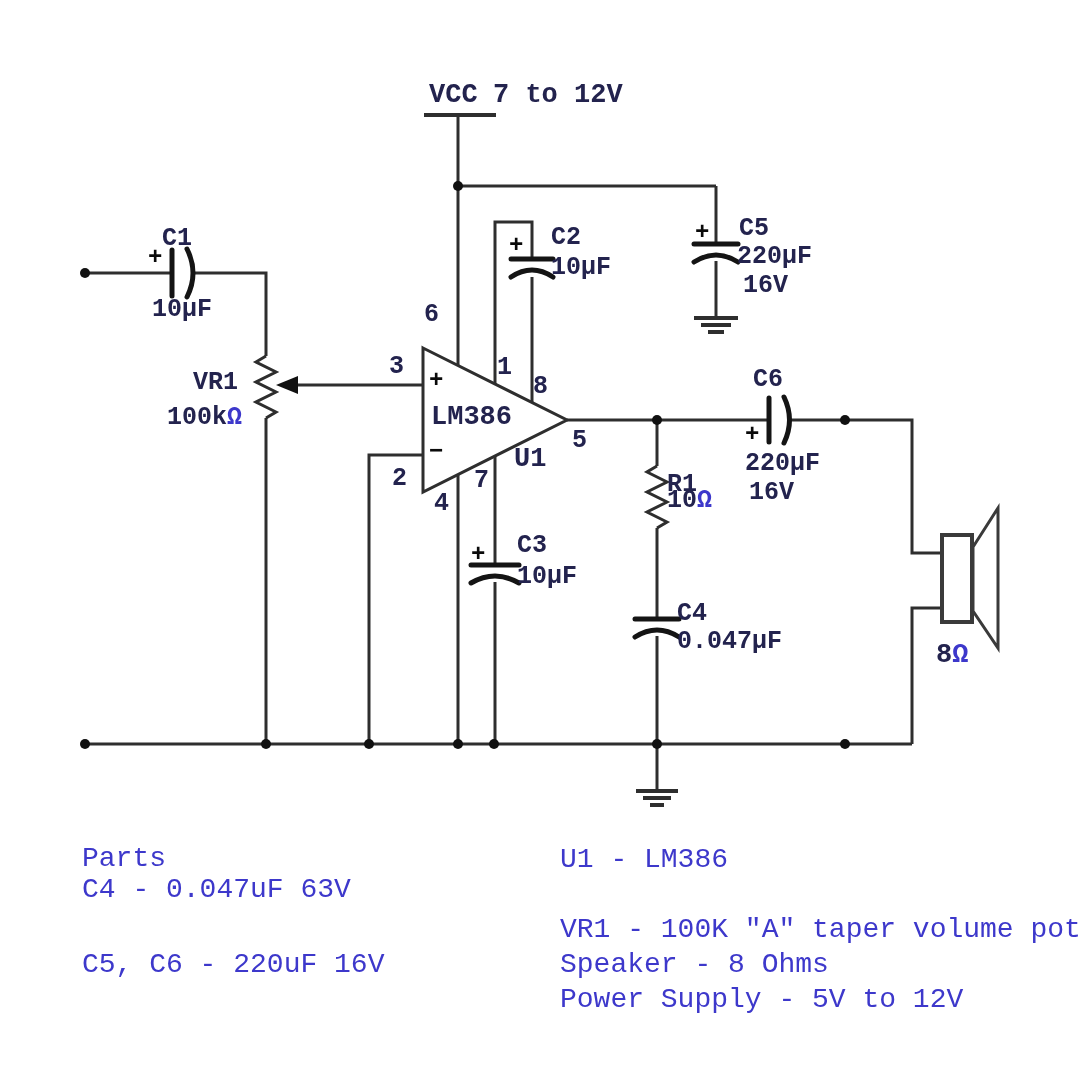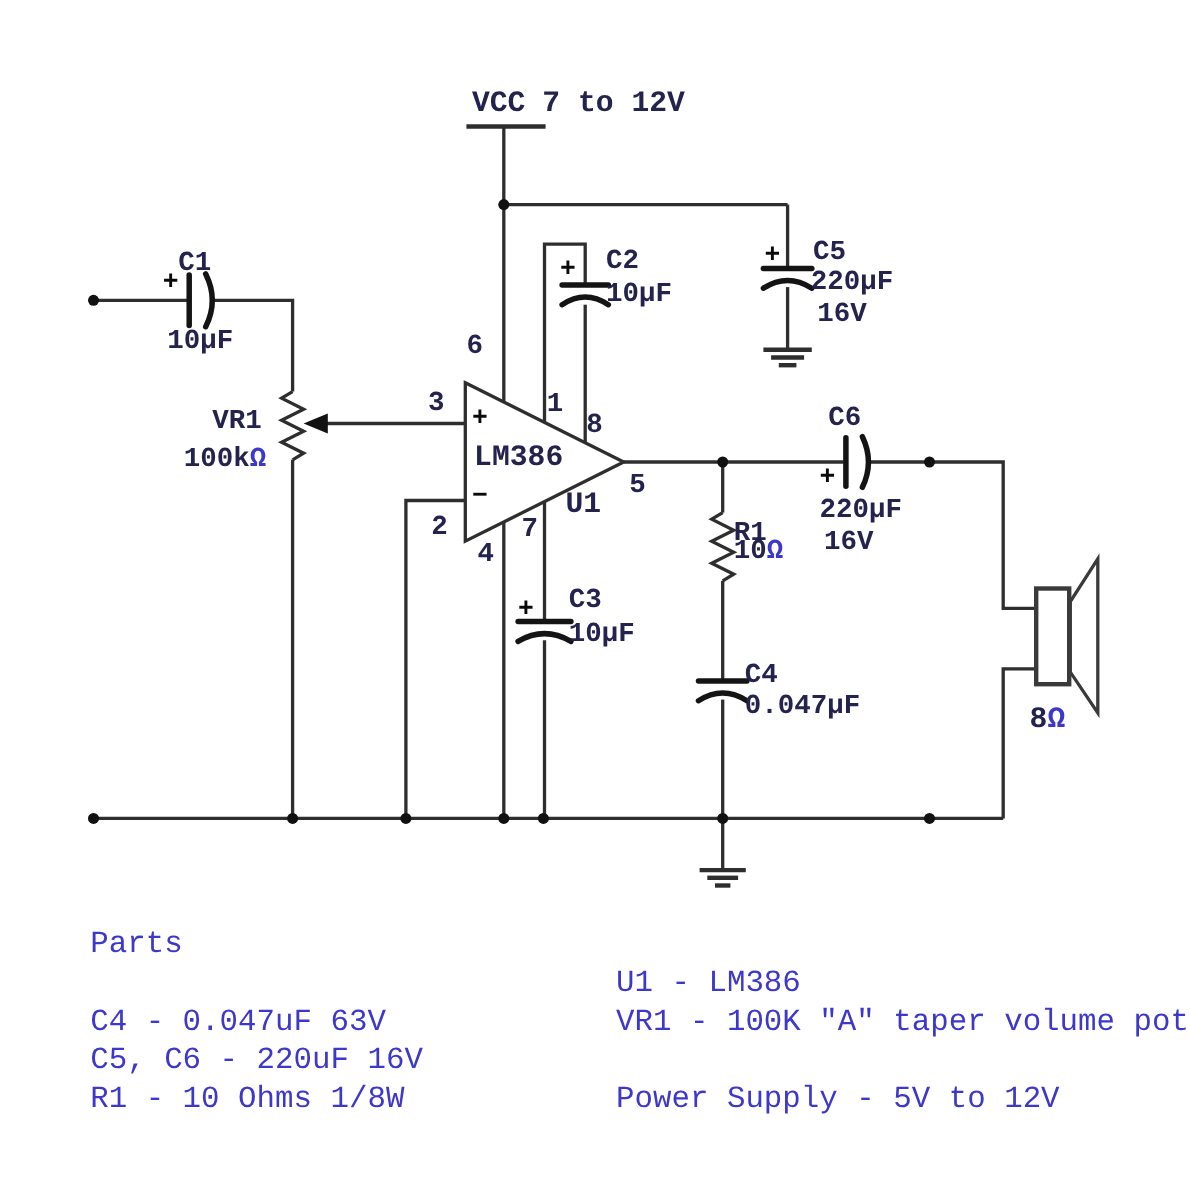--- a/index.html
+++ b/index.html
@@ -160,20 +160,20 @@
 
   <span class="lbl" style="left:667px;top:472px">R1</span>
   <span class="lbl" style="left:667px;top:488px"><span>10</span><span class="blue-txt">Ω</span></span>
 
   <span class="lbl" style="left:677px;top:601px">C4</span>
   <span class="lbl" style="left:677px;top:629px">0.047µF</span>
 
   <span class="lbl big" style="left:936px;top:642px"><span>8</span><span class="blue-txt">Ω</span></span>
 
   <span class="parts" style="left:82px;top:845px">Parts</span>
-  <span class="parts" style="left:82px;top:916px">C4 - 0.047uF 63V</span>
+  <span class="parts" style="left:82px;top:876px">C4 - 0.047uF 63V</span>
   <span class="parts" style="left:82px;top:951px">C5, C6 - 220uF 16V</span>
-  <span class="parts" style="left:82px;top:986px">R1 - 10 Ohms 1/8W</span>
-  <span class="parts" style="left:560px;top:881px">U1 - LM386</span>
+  <span class="parts" style="left:560px;top:846px">U1 - LM386</span>
   <span class="parts" style="left:560px;top:916px">VR1 - 100K "A" taper volume pot</span>
+  <span class="parts" style="left:560px;top:951px">Speaker - 8 Ohms</span>
   <span class="parts" style="left:560px;top:986px">Power Supply - 5V to 12V</span>
 
 </div>
 
 </body></html>

